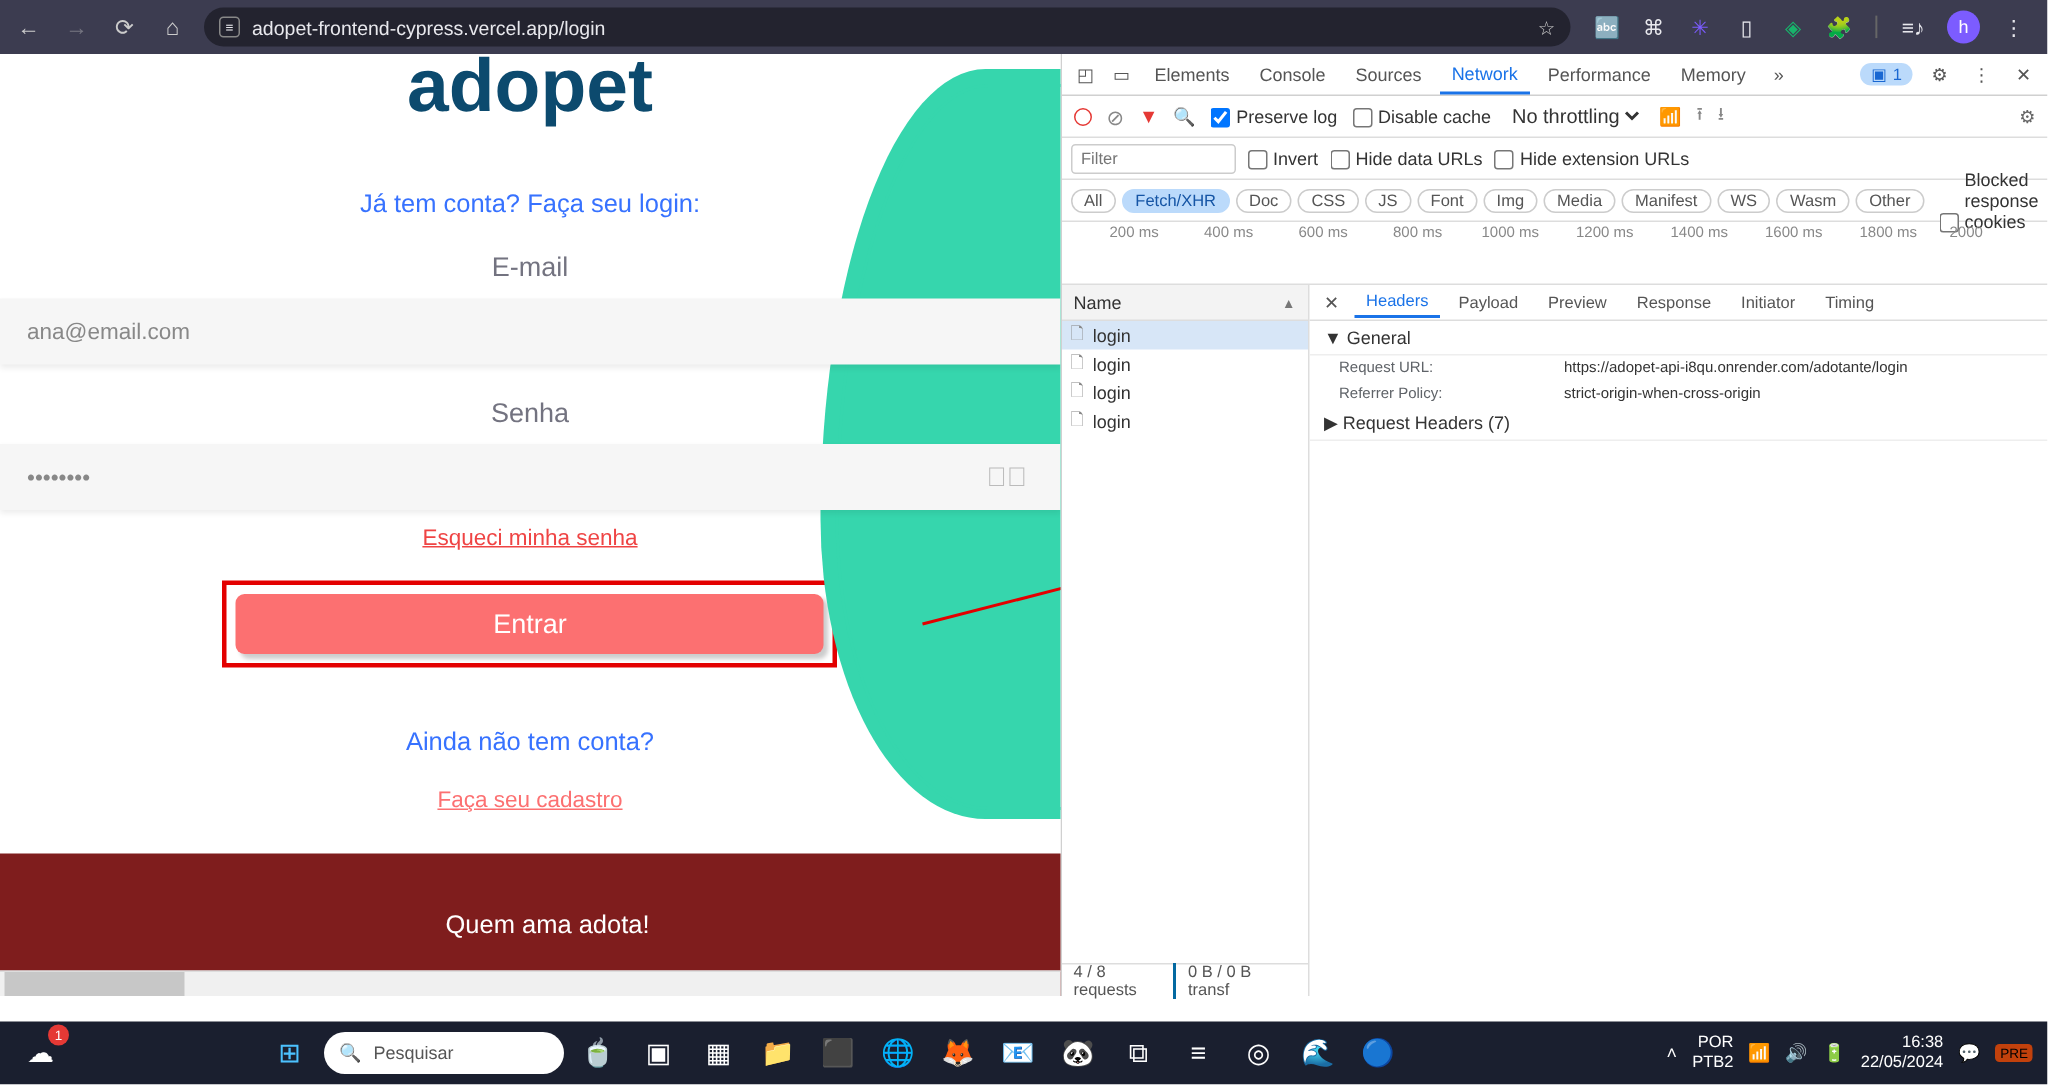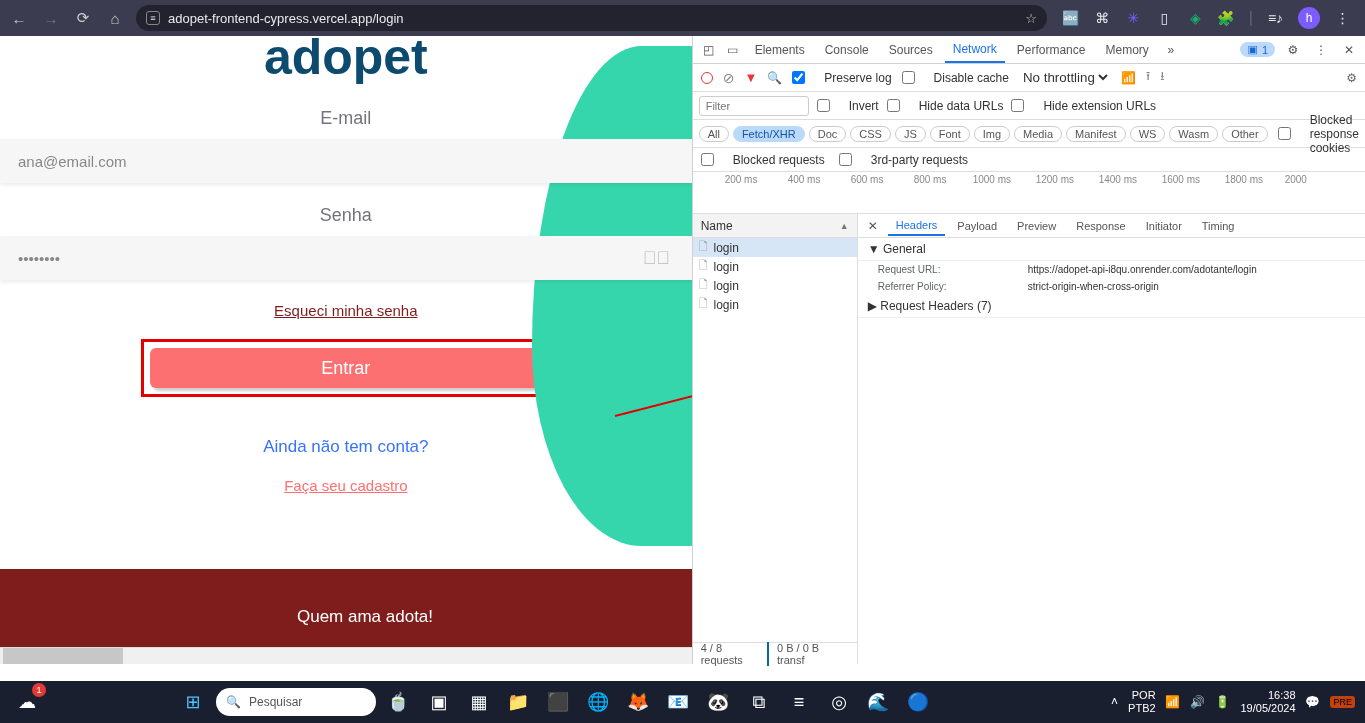--- a/index.html
+++ b/index.html
@@ -23,21 +23,21 @@
 
 .blob{position:absolute;right:-60px;top:10px;width:220px;height:500px;background:#36d6ad;border-radius:50% 0 0 50%/60% 0 0 40%;z-index:0}
 .blob::before{content:'';position:absolute;left:10px;top:10px;width:200px;height:480px;border:2px solid #36d6ad;border-radius:inherit}
 
 .logo{color:#0c4a6e;font-size:50px;font-weight:700;text-align:center;margin-top:-8px;font-family:Arial}
 .subtitle{color:#3772ff;text-align:center;font-size:17px;margin-top:40px}
 .label{color:#737380;text-align:center;margin-top:22px;font-size:18px}
 .field{margin:10px 0 0 0;background:#f6f6f6;box-shadow:0 2px 4px rgba(0,0,0,.08);height:44px;display:flex;align-items:center;padding:0 18px;position:relative}
 .field input{border:none;background:transparent;width:100%;font-size:15px;color:#888;outline:none}
 .eye{position:absolute;right:22px;color:#bbb;font-size:18px}
-.forgot{display:block;text-align:center;color:#7f1d1d;text-decoration:underline;margin-top:22px;font-size:15px}
+.forgot{display:block;text-align:center;color:#ef4444;text-decoration:underline;margin-top:10px;font-size:15px}
 .login-btn-wrap{border:3px solid #e30000;padding:6px;margin:20px auto 0;width:410px}
 .login-btn{background:#fc7071;color:#fff;width:100%;height:40px;border:none;border-radius:6px;font-size:18px;box-shadow:3px 3px 3px rgba(0,0,0,.2);cursor:pointer}
 .noacc{text-align:center;color:#3772ff;font-size:17px;margin-top:40px}
 .cadastro{display:block;text-align:center;color:#fc7071;text-decoration:underline;margin-top:20px;font-size:15px}
 .footer-band{position:absolute;bottom:0;left:0;width:730px;height:95px;background:#7f1d1d;color:#fff;display:flex;align-items:center;justify-content:center;font-size:17px}
 
 
 .arrow{position:absolute;top:320px;left:610px;z-index:5}
 
 
@@ -49,21 +49,21 @@
 .dt-tabs{height:28px;display:flex;align-items:center;border-bottom:1px solid #d0d0d0;padding:0 6px;gap:4px}
 .dt-tabs .icon{width:20px;text-align:center;color:#555}
 .dt-tab{padding:5px 8px;color:#555;cursor:pointer}
 .dt-tab.active{color:#1a73e8;border-bottom:2px solid #1a73e8}
 .dt-tabs .right{margin-left:auto;display:flex;align-items:center;gap:8px}
 .issues{background:#bbdafb;color:#1967d2;border-radius:8px;padding:1px 7px;font-size:11px;display:flex;gap:4px;align-items:center}
 .dt-toolbar{height:28px;display:flex;align-items:center;gap:10px;border-bottom:1px solid #ddd;padding:0 8px}
 .rec{width:12px;height:12px;border:1px solid #e53935;border-radius:50%}
 .stop{font-size:14px;color:#888}
 .funnel{color:#e53935;font-size:13px}
-.check-s{display:flex;align-items:center;gap:19px;color:#333}
+.check-s{display:flex;align-items:flex-end;gap:4px;color:#333}
 .check-s input{margin:0}
 .throttle{border:none;background:transparent;color:#333}
 .dt-row2{height:28px;display:flex;align-items:center;gap:8px;border-bottom:1px solid #ddd;padding:0 6px}
 .filter-in{width:110px;height:20px;border:1px solid #ccc;border-radius:3px;padding:0 6px;font-size:11px;color:#999}
 .type-row{height:28px;display:flex;align-items:center;gap:4px;border-bottom:1px solid #ddd;padding:0 6px;flex-wrap:nowrap}
 .chip{border:1px solid #ccc;border-radius:10px;padding:1px 8px;font-size:11px;color:#555;cursor:pointer;white-space:nowrap}
 .chip.active{background:#bbdafb;border-color:#bbdafb;color:#1555a5}
 .blk-row{height:24px;display:flex;align-items:center;gap:14px;border-bottom:1px solid #ddd;padding:0 8px}
 .timeline{height:42px;border-bottom:1px solid #ddd;position:relative;font-size:10px;color:#888;padding-top:2px}
 .tl-tick{position:absolute;top:2px}
@@ -123,20 +123,21 @@
     <div class="ext-icon">⋮</div>
   </div>
 </div>
 
 <div class="content">
 
   <div class="page">
     <div class="page-scroll">
       <div class="blob"></div>
       <div class="logo">adopet</div>
+      <div class="subtitle">Já tem conta? Faça seu login:</div>
       <div class="label">E-mail</div>
       <div class="field">
           <input value="ana@email.com" style="">
         </div>
       <div class="label">Senha</div>
       <div class="field">
         <input value="••••••••" style="">
         <span class="eye">👁⃠</span>
       </div>
       <a class="forgot">Esqueci minha senha</a>
@@ -229,30 +230,20 @@
       <span class="chip">Manifest</span>
       <span class="chip">WS</span>
       <span class="chip">Wasm</span>
       <span class="chip">Other</span>
       <label class="check-s" style="margin-left:6px">
           <input type="checkbox" style="">
           <span>Blocked response cookies</span>
         </label>
     </div>
 
-    <div class="blk-row">
-      <label class="check-s">
-          <input type="checkbox" style="">
-          <span>Blocked requests</span>
-        </label>
-      <label class="check-s">
-          <input type="checkbox" style="">
-          <span>3rd-party requests</span>
-        </label>
-    </div>
 
     <div class="timeline">
       <span class="tl-tick" style="left:32px">200 ms</span>
       <span class="tl-tick" style="left:95px">400 ms</span>
       <span class="tl-tick" style="left:158px">600 ms</span>
       <span class="tl-tick" style="left:221px">800 ms</span>
       <span class="tl-tick" style="left:280px">1000 ms</span>
       <span class="tl-tick" style="left:343px">1200 ms</span>
       <span class="tl-tick" style="left:406px">1400 ms</span>
       <span class="tl-tick" style="left:469px">1600 ms</span>
@@ -339,18 +330,18 @@
     <span>˄</span>
     <div class="tb-clock">
         <div>POR</div>
         <div>PTB2</div>
       </div>
     <span>📶</span>
     <span>🔊</span>
     <span>🔋</span>
     <div class="tb-clock">
         <div>16:38</div>
-        <div>19/05/2024</div>
+        <div>22/05/2024</div>
       </div>
     <span>💬</span>
     <span style="background:#c2410c;color:#000;padding:1px 3px;border-radius:3px;font-size:9px">PRE</span>
   </div>
 </div>
 
 </body></html>

